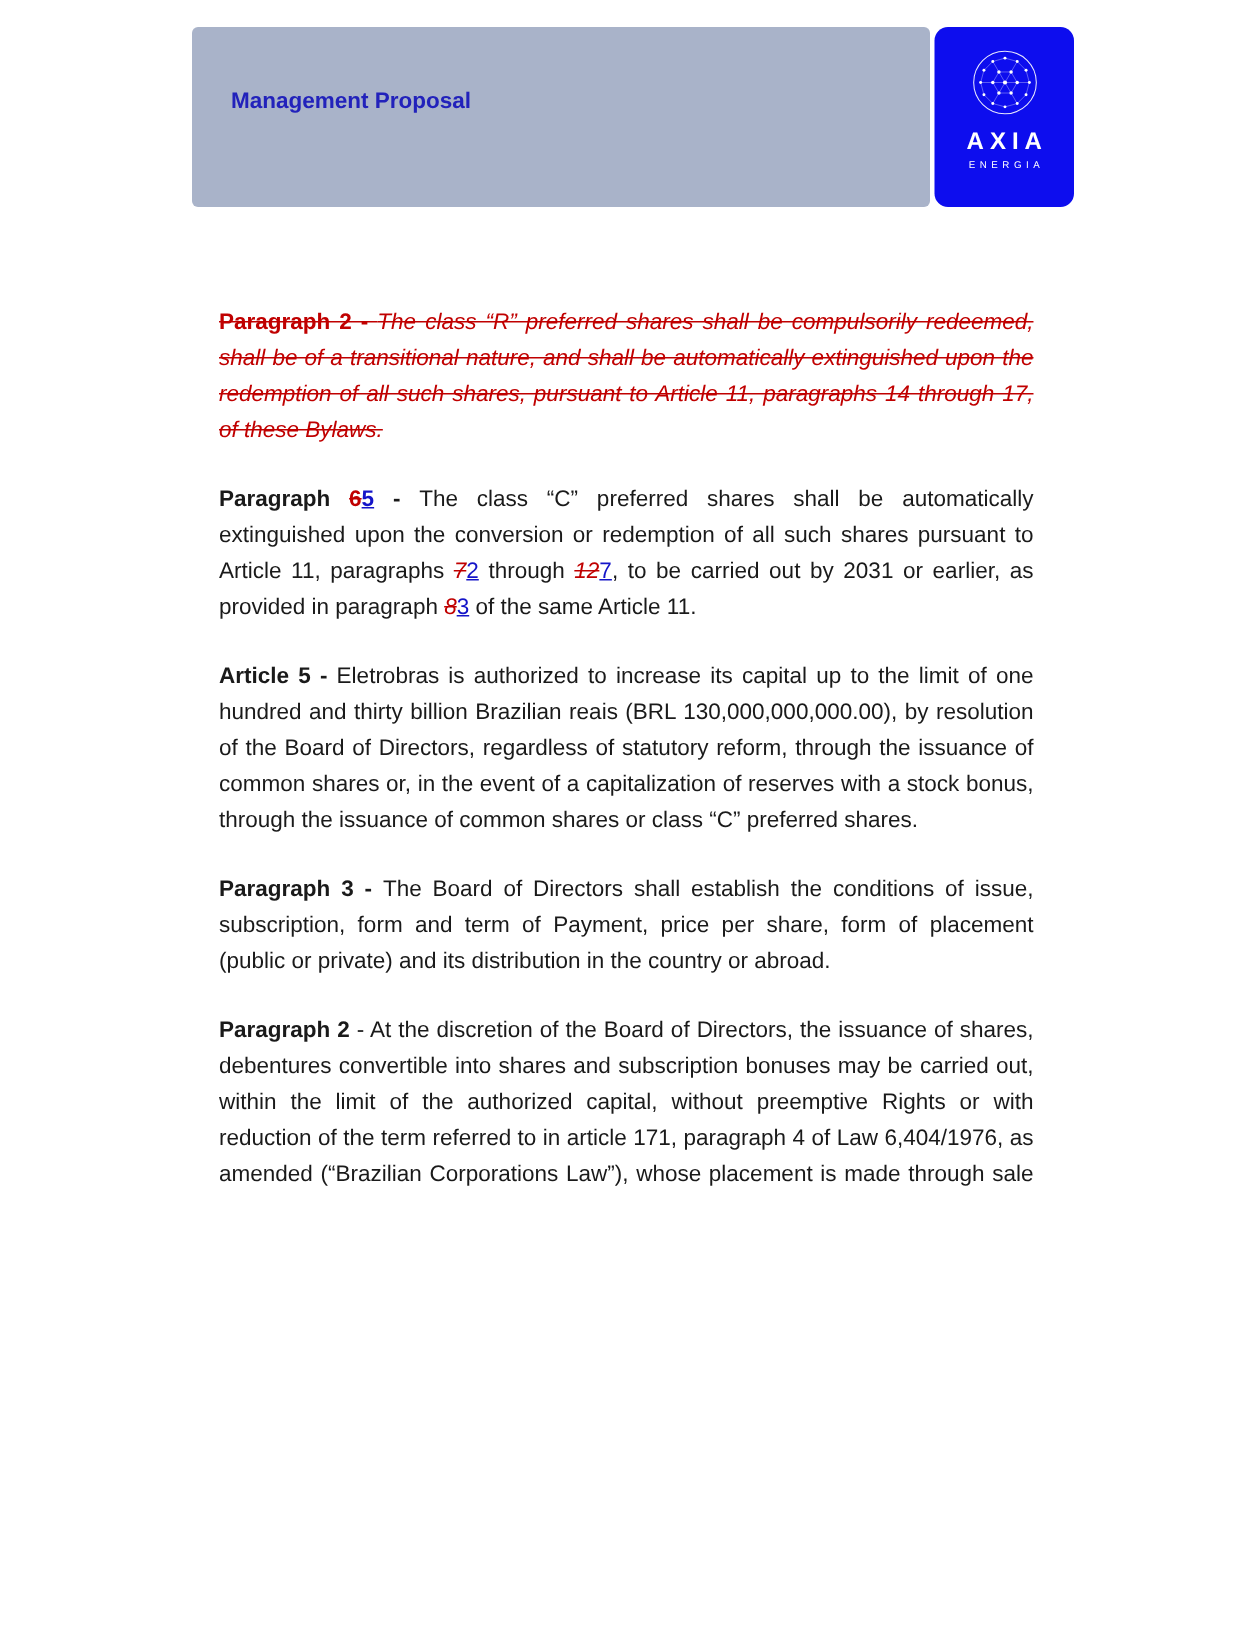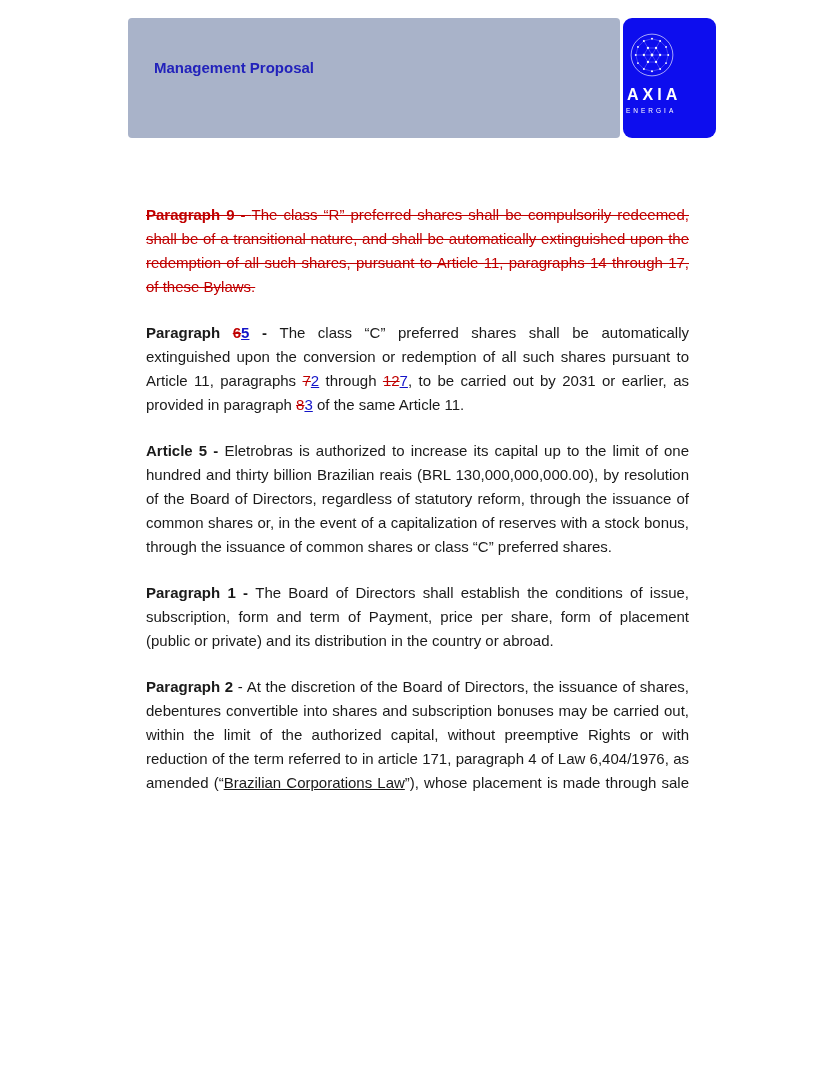--- a/index.html
+++ b/index.html
@@ -39,20 +39,21 @@
     line-height: 20px;
   }
   .logo {
     margin-left: 3px;
     width: 93px;
     height: 120px;
     background: var(--logo_blue, #0d0dee);
     border-radius: 9px;
     display: flex;
     flex-direction: column;
+    align-items: center;
     justify-content: flex-start;
     box-sizing: border-box;
     padding-top: 8px;
   }
   .logo svg { display: block; }
   .logo-brand {
     color: #ffffff;
     font-weight: bold;
     font-size: 16px;
     letter-spacing: 4px;
@@ -76,36 +77,37 @@
     line-height: 24px;
     color: #1a1a1a;
     text-align: justify;
   }
   .paragraph { margin: 0 0 22px 0; }
   .run-normal { }
   .run-bold { font-weight: bold; }
   .run-strike {
     color: var(--deletion, #c00000);
     text-decoration: line-through;
+    font-style: italic;
   }
   .run-bold-strike {
     font-weight: bold;
     color: var(--deletion, #c00000);
     text-decoration: line-through;
   }
   .run-insert {
     color: var(--insertion, #1414c8);
     text-decoration: underline;
   }
   .run-bold-insert {
     font-weight: bold;
     color: var(--insertion, #1414c8);
     text-decoration: underline;
   }
-  .run-underline { text-decoration: underline; }
+  .run-underline { }
   
   .footer {
     position: absolute;
     left: 146px;
     top: 1018px;
     font-size: 16px;
     color: #3a3a3a;
   }
 </style>
 </head>
@@ -158,22 +160,22 @@
           <circle cx="64" cy="74.2" r="1.7"></circle>
           <circle cx="74.2" cy="64" r="1.7"></circle>
         </g>
       </svg>
       <div class="logo-brand">AXIA</div>
       <div class="logo-sub">ENERGIA</div>
     </div>
   </header>
 
   <main class="content">
-      <div class="paragraph"><span class="run-bold-strike">Paragraph 9 - </span><span class="run-strike">The class “R” preferred shares shall be compulsorily redeemed, shall be of a transitional nature, and shall be automatically extinguished upon the redemption of all such shares, pursuant to Article 11, paragraphs 14 through 17, of these Bylaws.</span></div>
+      <div class="paragraph"><span class="run-bold-strike">Paragraph 2 - </span><span class="run-strike">The class “R” preferred shares shall be compulsorily redeemed, shall be of a transitional nature, and shall be automatically extinguished upon the redemption of all such shares, pursuant to Article 11, paragraphs 14 through 17, of these Bylaws.</span></div>
       <div class="paragraph"><span class="run-bold">Paragraph </span><span class="run-bold-strike">6</span><span class="run-bold-insert">5</span><span class="run-bold"> - </span><span class="run-normal">The class “C” preferred shares shall be automatically extinguished upon the conversion or redemption of all such shares pursuant to Article 11, paragraphs </span><span class="run-strike">7</span><span class="run-insert">2</span><span class="run-normal"> through </span><span class="run-strike">12</span><span class="run-insert">7</span><span class="run-normal">, to be carried out by 2031 or earlier, as provided in paragraph </span><span class="run-strike">8</span><span class="run-insert">3</span><span class="run-normal"> of the same Article 11.</span></div>
       <div class="paragraph"><span class="run-bold">Article 5 - </span><span class="run-normal">Eletrobras is authorized to increase its capital up to the limit of one hundred and thirty billion Brazilian reais (BRL 130,000,000,000.00), by resolution of the Board of Directors, regardless of statutory reform, through the issuance of common shares or, in the event of a capitalization of reserves with a stock bonus, through the issuance of common shares or class “C” preferred shares.</span></div>
-      <div class="paragraph"><span class="run-bold">Paragraph 1 - </span><span class="run-normal">The Board of Directors shall establish the conditions of issue, subscription, form and term of Payment, price per share, form of placement (public or private) and its distribution in the country or abroad.</span></div>
+      <div class="paragraph"><span class="run-bold">Paragraph 3 - </span><span class="run-normal">The Board of Directors shall establish the conditions of issue, subscription, form and term of Payment, price per share, form of placement (public or private) and its distribution in the country or abroad.</span></div>
       <div class="paragraph"><span class="run-bold">Paragraph 2</span><span class="run-normal"> - At the discretion of the Board of Directors, the issuance of shares, debentures convertible into shares and subscription bonuses may be carried out, within the limit of the authorized capital, without preemptive Rights or with reduction of the term referred to in article 171, paragraph 4 of Law 6,404/1976, as amended (“</span><span class="run-underline">Brazilian Corporations Law</span><span class="run-normal">”), whose placement is made through sale on the stock Exchange or by public subscription, or in accordance with a stock option plan approved by the Shareholders’ Meeting, under the terms established by law.</span></div>
     </main>
 
   <footer class="footer">1101035341</footer>
 
 </div>
 
 </body></html>

